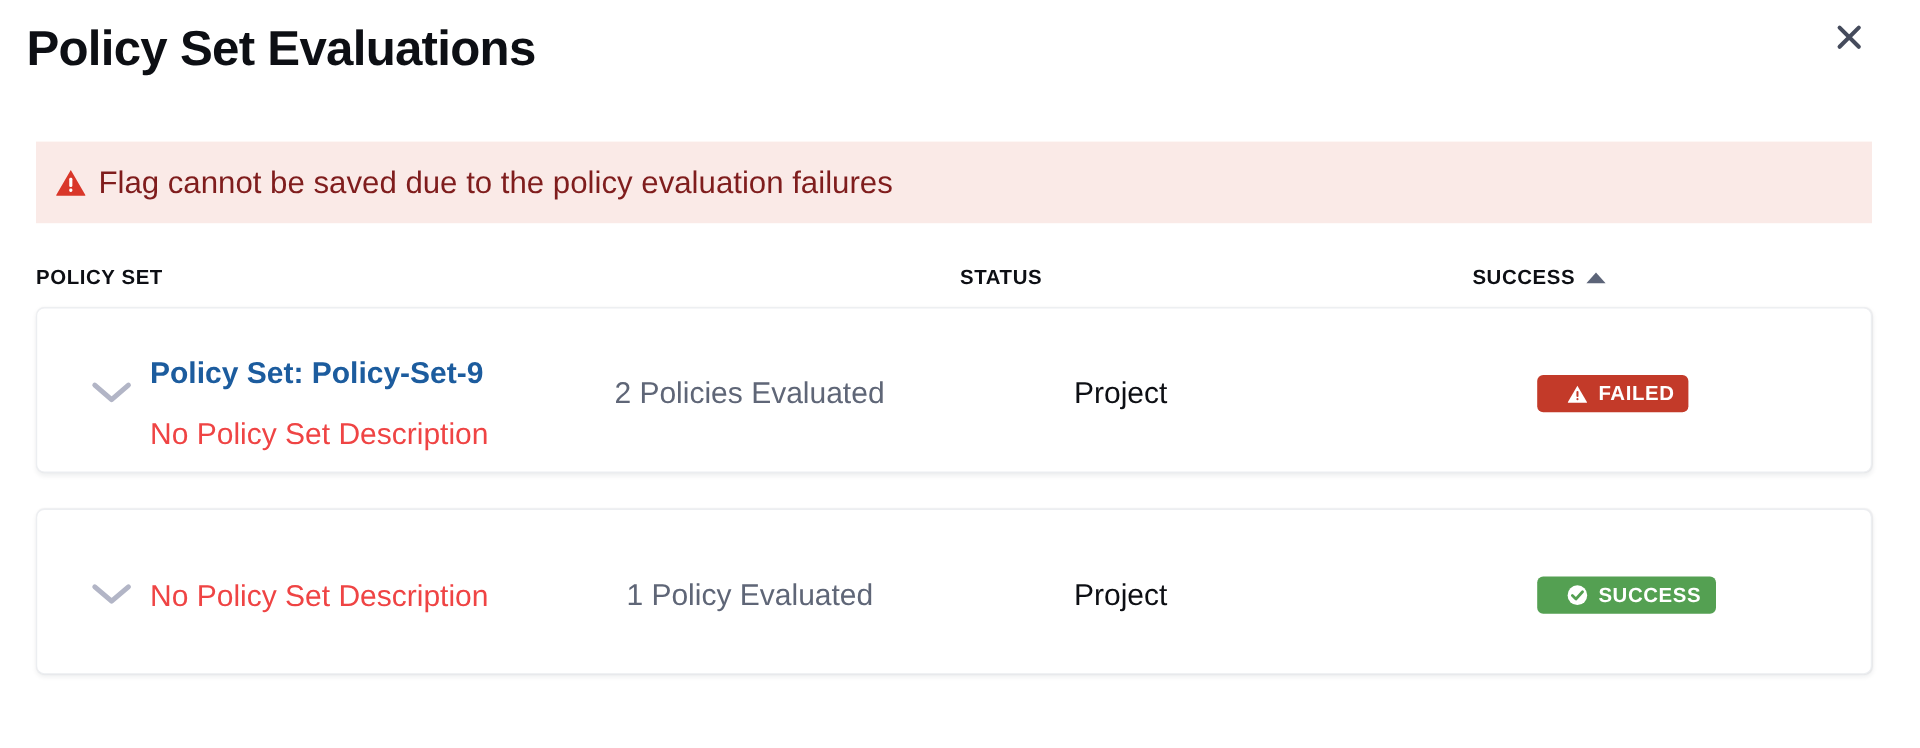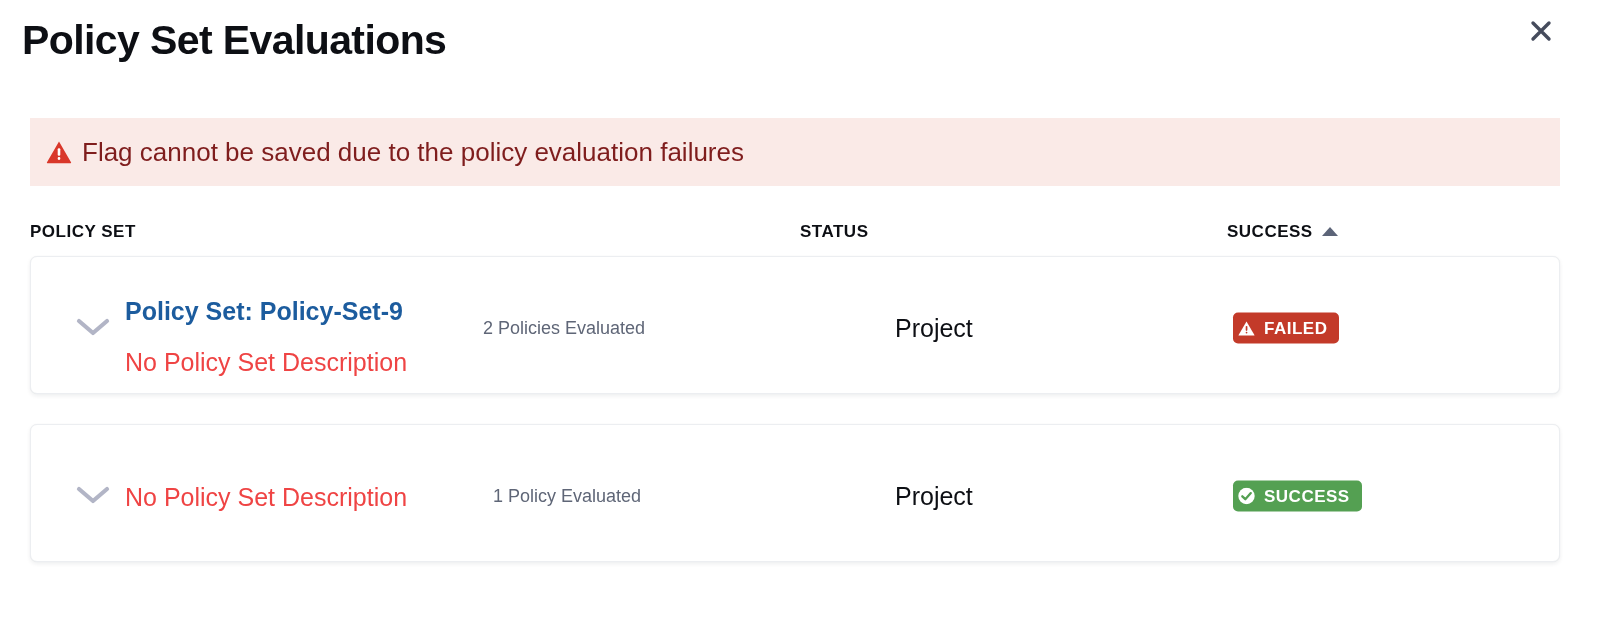--- a/index.html
+++ b/index.html
@@ -182,25 +182,26 @@
     line-height: 33px;
     font-weight: 400;
     color: #ef4444;
     white-space: nowrap;
     margin-top: 18px;
   }
 
   .cell-count {
     position: absolute;
     top: 71px;
-    font-size: 18px;
+    font-size: 25px;
     line-height: 30px;
     color: #5f6677;
     white-space: nowrap;
     transform: translateY(-50%);
+    margin-left: 29px;
   }
 
   .cell-source {
     position: absolute;
     left: 864px;
     top: 71px;
     font-size: 25px;
     line-height: 30px;
     font-weight: 500;
     color: #0d0f14;
@@ -213,29 +214,30 @@
     left: 1202px;
     top: 71px;
     transform: translateY(-50%);
   }
 
   .badge {
     display: inline-flex;
     align-items: center;
     gap: 9px;
     height: 31px;
-    padding: 0 12px 0 5px;
+    padding: 0 12px 0 25px;
     border-radius: 5px;
     font-size: 17px;
     font-weight: 700;
     letter-spacing: 0.5px;
     color: #ffffff;
     white-space: nowrap;
     box-sizing: border-box;
     cursor: default;
+    margin-left: 48px;
   }
   .badge .badge-glyph {
     width: 17px;
     height: 17px;
     display: flex;
     align-items: center;
     justify-content: center;
     flex: none;
   }
   .badge .badge-glyph svg { display: block; }

